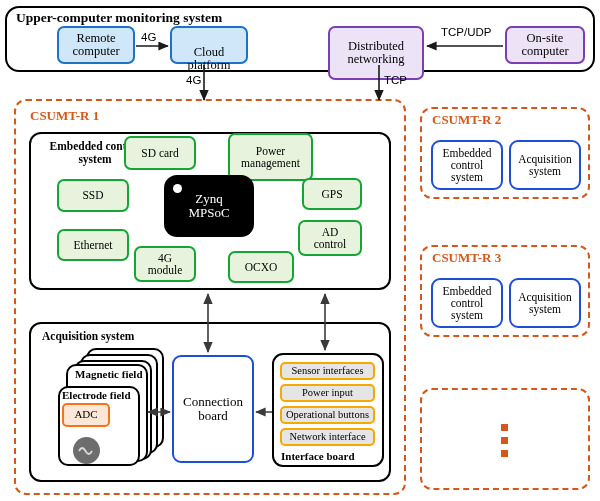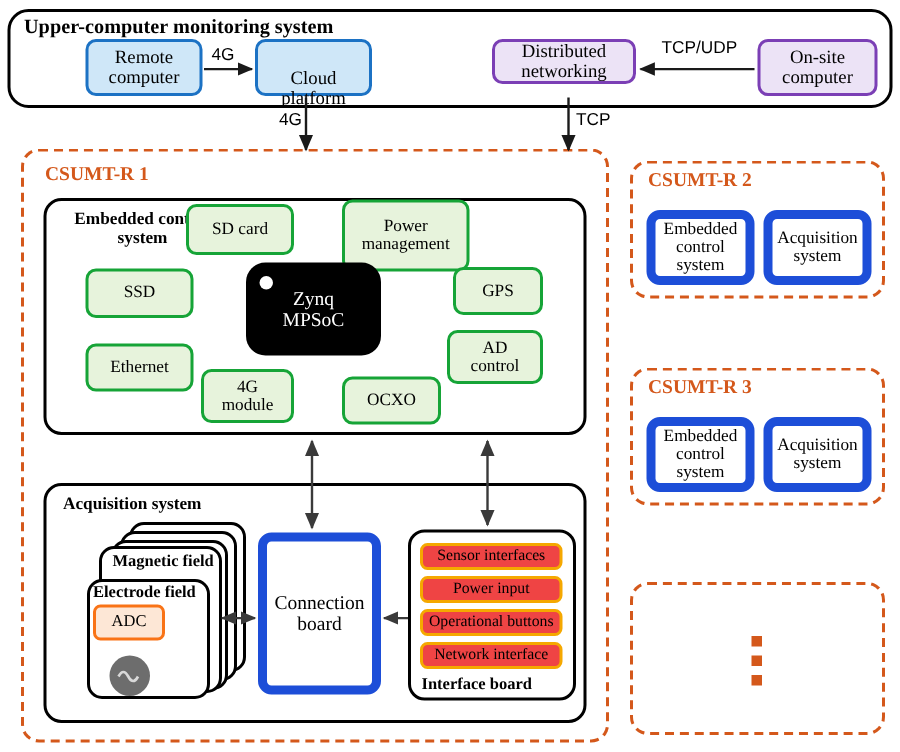--- a/index.html
+++ b/index.html
@@ -35,24 +35,24 @@
   .green{border:2.2px solid #16a437;background:#e7f3dc;border-radius:7px;font-size:11.5px;}
 
   
   .zynq{background:#000;color:#fff;border-radius:13px;font-size:13px;
         display:flex;align-items:center;justify-content:center;text-align:center;
         line-height:1.1;}
   .zynq-dot{position:absolute;left:9px;top:9px;width:9px;height:9px;border-radius:50%;
             background:#fff;}
 
   
-  .white{border:6px solid #1d4ed8;background:#fff;border-radius:9px;font-size:11.5px;}
-
-  
-  .yellow{border:2px solid #f5a800;background:#ef4444;border-radius:5px;font-size:10.5px;}
+  .white{border:2px solid #1d4ed8;background:#fff;border-radius:9px;font-size:11.5px;}
+
+  
+  .yellow{border:2px solid #f5a800;background:#e5e5e5;border-radius:5px;font-size:10.5px;}
 
   
   .adc{border:2px solid #f97316;background:#fde7d6;border-radius:5px;font-size:11px;}
 
   
   .card{border:2px solid #000;background:#fff;border-radius:10px;}
   .card-label{font-weight:bold;font-size:11px;}
 
   
   .linklabel{font-family:"Liberation Sans", sans-serif;font-size:11.5px;}
@@ -73,21 +73,21 @@
   <div class="abs box blue" style="left:57px;top:26px;width:78px;height:38px;">
     <span style="white-space:pre-line;">Remote
 computer</span>
   </div>
 
   <div class="abs box blue" style="left:170px;top:26px;width:78px;height:38px;">
     <span style="white-space:pre-line;margin-top:28px;">Cloud
 platform</span>
   </div>
 
-  <div class="abs box purple" style="left:328px;top:26px;width:96px;height:30px;">
+  <div class="abs box purple" style="left:328px;top:26px;width:96px;height:54px;">
     <span style="white-space:pre-line;">Distributed
 networking</span>
   </div>
 
   <div class="abs box purple" style="left:505px;top:26px;width:80px;height:38px;">
     <span style="white-space:pre-line;">On-site
 computer</span>
   </div>
 
   <div class="abs linklabel" style="left:141px;top:31px;">4G</div>

